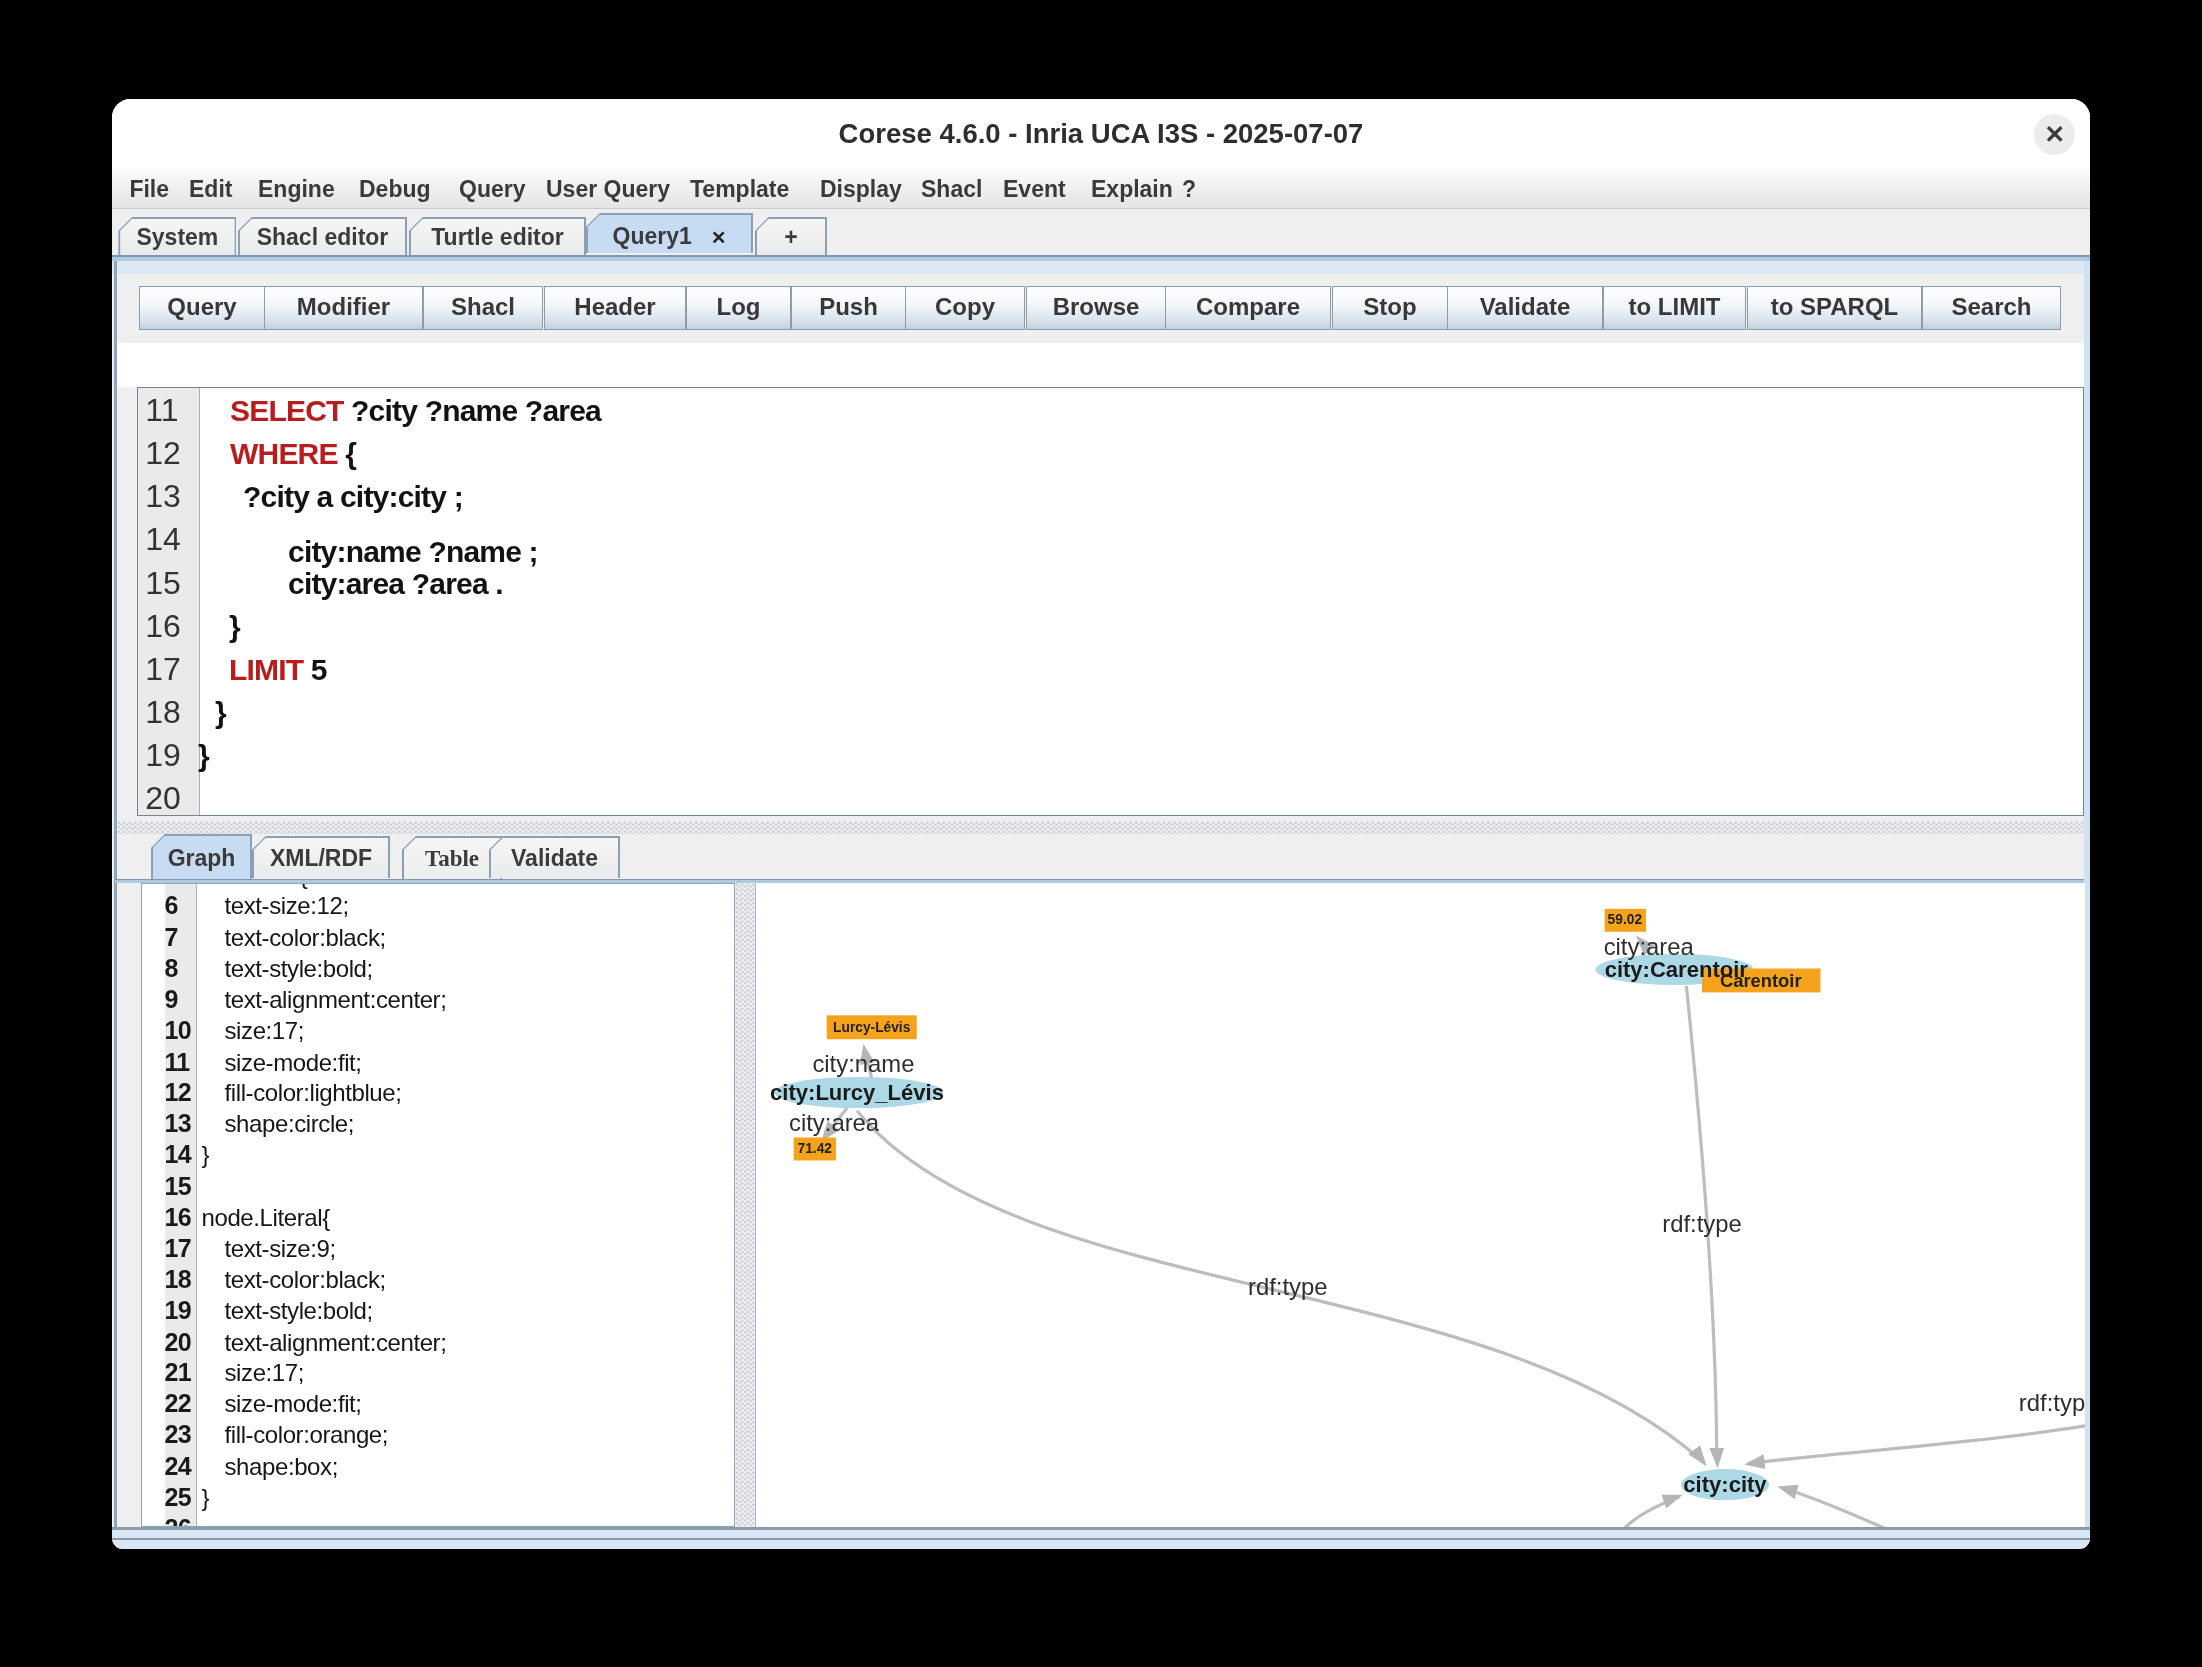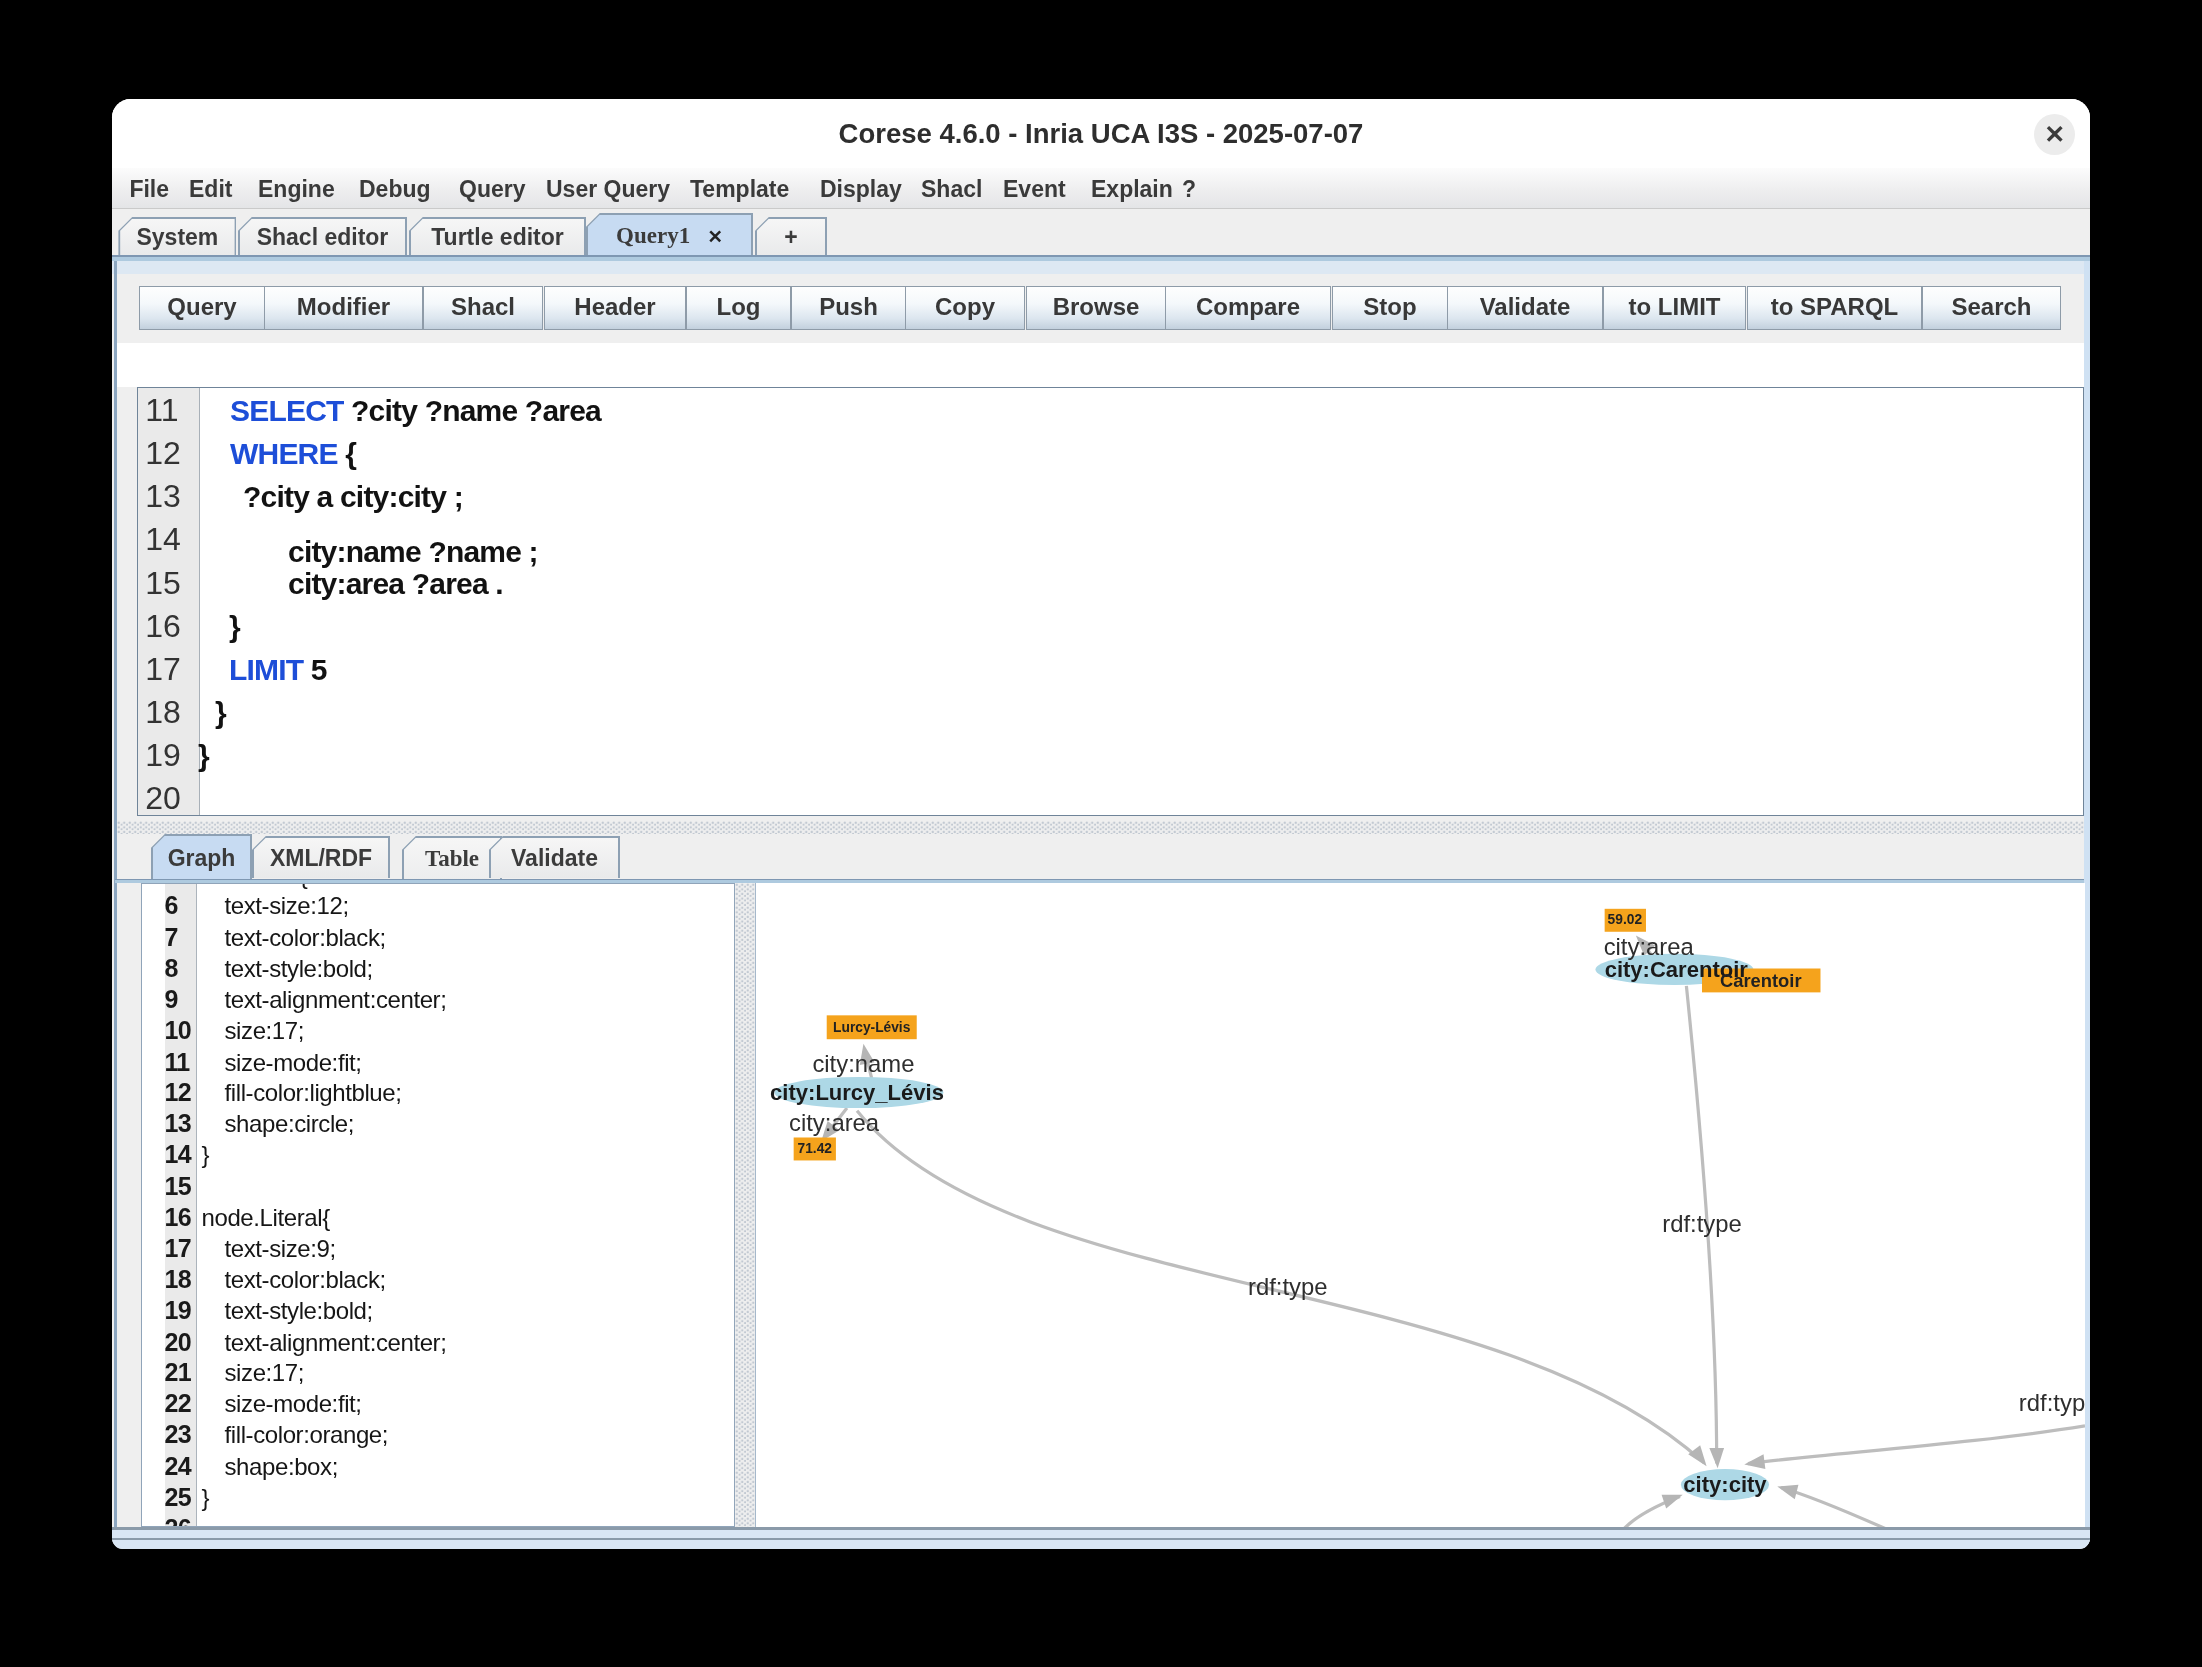--- a/index.html
+++ b/index.html
@@ -11,21 +11,21 @@
 #menu{left:0;top:69px;width:100%;height:40px;background:linear-gradient(#FCFCFC,#EEEEEF 55%,#E4E5E7);border-bottom:0.9px solid #CACACA;}
 #menu span{position:absolute;top:0;height:40px;line-height:43px;font-size:23px;font-weight:bold;color:#3A3A3A;}
 .tab{position:absolute;box-sizing:border-box;text-align:center;font-weight:bold;font-size:23px;color:#3B3B3B;}
 .tab .bg{position:absolute;left:0;top:0;width:100%;height:100%;background:#8DA0B3;clip-path:polygon(0 100%,0 13.8px,13.8px 0,100% 0,100% 100%);}
 .tab .fg{position:absolute;left:1.8px;top:1.8px;right:1.8px;bottom:0;background:linear-gradient(#F6F6F6,#E9EAEB);clip-path:polygon(0 100%,0 12px,12px 0,100% 0,100% 100%);}
 .tab.sel .fg{background:#C7DBF2;}
 .tab span{position:relative;z-index:2;}
 .btn{position:absolute;top:187px;height:44px;box-sizing:border-box;border:1.8px solid #8E9BA8;background:linear-gradient(#FEFEFE,#F4F8FB 40%,#DCE6EF 75%,#C2D0DD);font-weight:bold;font-size:24px;color:#383838;text-align:center;line-height:40px;}
 .qln{position:absolute;left:7.3px;width:53px;height:43px;line-height:43px;font-size:32px;color:#333;}
 .qcode{position:absolute;height:43px;line-height:43px;font-size:30px;letter-spacing:-0.8px;font-weight:bold;color:#121212;white-space:pre;}
-.kw{color:#1d4ed8;}
+.kw{color:#b91c1c;}
 .dots{background-color:#EFEFEF;background-image:radial-gradient(circle at 1.8px 1.8px,#C2C9D2 1.2px,transparent 1.5px),radial-gradient(circle at 4.6px 3.7px,#C2C9D2 1.2px,transparent 1.5px);background-size:5.5px 4.6px;}
 .bln{position:absolute;left:23px;width:32px;height:31px;line-height:31px;font-size:25px;letter-spacing:-0.7px;font-weight:bold;color:#1A1A1A;}
 .bcode{position:absolute;height:31px;line-height:31px;font-size:24px;letter-spacing:-0.4px;color:#161616;white-space:pre;}
 </style>
 </head>
 <body>
 <div id="win">
 
   <div class="a" style="left:0;top:0;width:100%;height:69px;background:#FFF;"></div>
   <div class="a" id="titletxt">Corese 4.6.0 - Inria UCA I3S - 2025-07-07</div>
@@ -42,21 +42,21 @@
     <span style="left:708px;">Display</span>
     <span style="left:809px;">Shacl</span>
     <span style="left:891px;">Event</span>
     <span style="left:979px;">Explain</span>
     <span style="left:1070px;">?</span>
   </div>
 
   <div class="tab" style="left:6.4px;top:118px;width:118px;height:38px;line-height:40px;"><div class="bg"></div><div class="fg"></div><span>System</span></div>
   <div class="tab" style="left:126px;top:118px;width:169px;height:38px;line-height:40px;"><div class="bg"></div><div class="fg"></div><span>Shacl editor</span></div>
   <div class="tab" style="left:297px;top:118px;width:177px;height:38px;line-height:40px;"><div class="bg"></div><div class="fg"></div><span>Turtle editor</span></div>
-  <div class="tab sel" style="left:474px;top:114px;width:167px;height:60px;line-height:46px;font-family:Liberation Serif, serif;"><div class="bg"></div><div class="fg"></div><span>Query1&nbsp;&nbsp;&nbsp;<b style="font-size:18.4px;color:#222;">✕</b></span></div>
+  <div class="tab sel" style="left:474px;top:114px;width:167px;height:40px;line-height:46px;"><div class="bg"></div><div class="fg"></div><span>Query1&nbsp;&nbsp;&nbsp;<b style="font-size:18.4px;color:#222;">✕</b></span></div>
   <div class="tab" style="left:643px;top:118px;width:72px;height:38px;line-height:40px;"><div class="bg"></div><div class="fg"></div><span>+</span></div>
   <div class="a" style="left:0;top:156px;width:100%;height:1.8px;background:#7E97B2;"></div>
   <div class="a" style="left:0;top:158px;width:100%;height:3.7px;background:#AECADF;"></div>
   <div class="a" style="left:0;top:162px;width:100%;height:13px;background:#DDE8F3;"></div>
 
   <div class="a" style="left:1.8px;top:162px;width:2.8px;height:1277px;background:#8CA6C0;"></div>
   <div class="a" style="left:1972px;top:162px;width:6.4px;height:1288px;background:#CFE1F3;"></div>
 
   <div class="btn" style="left:27px;width:126px;">Query</div>
   <div class="btn" style="left:152px;width:159px;">Modifier</div>

